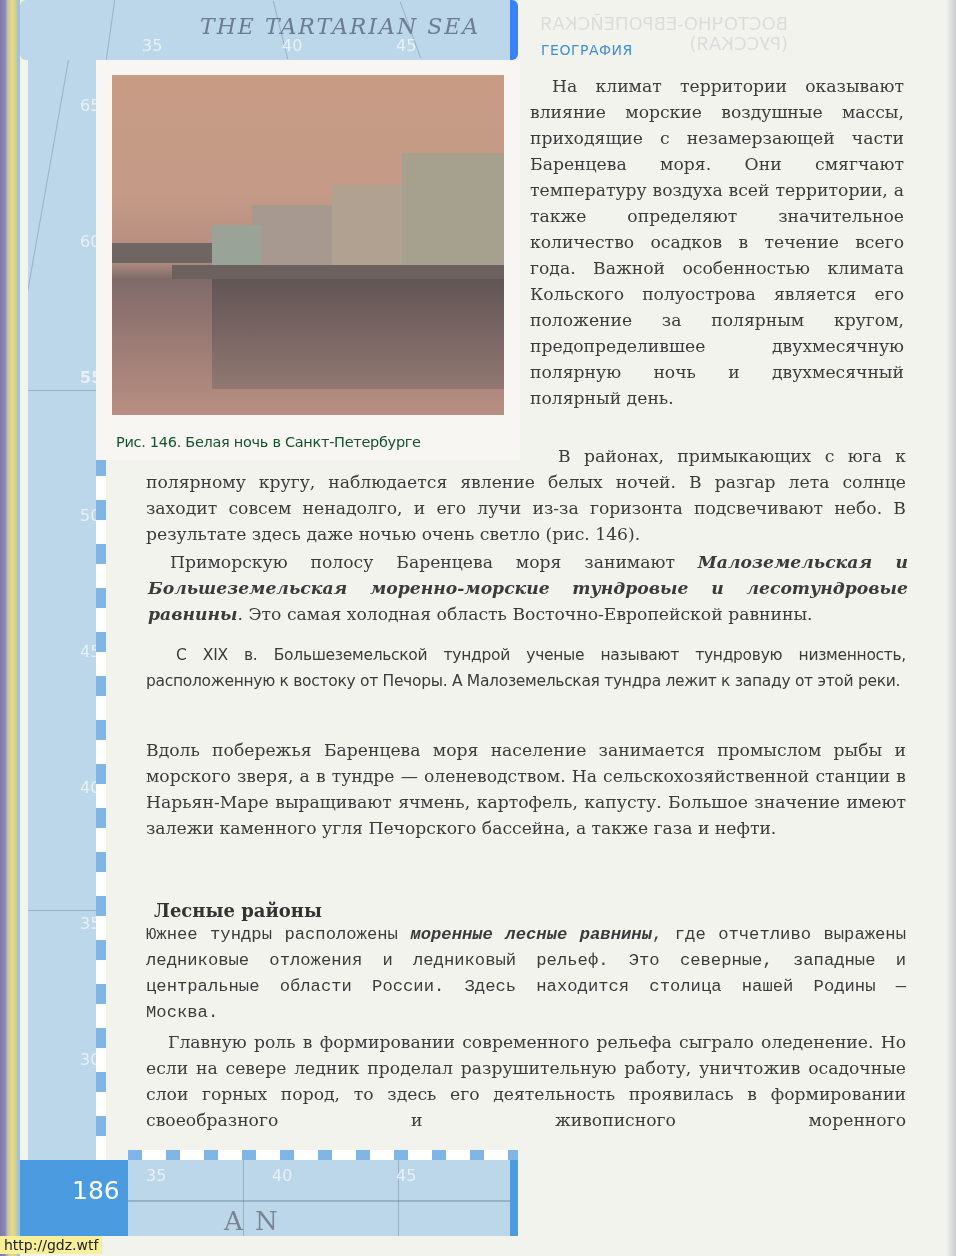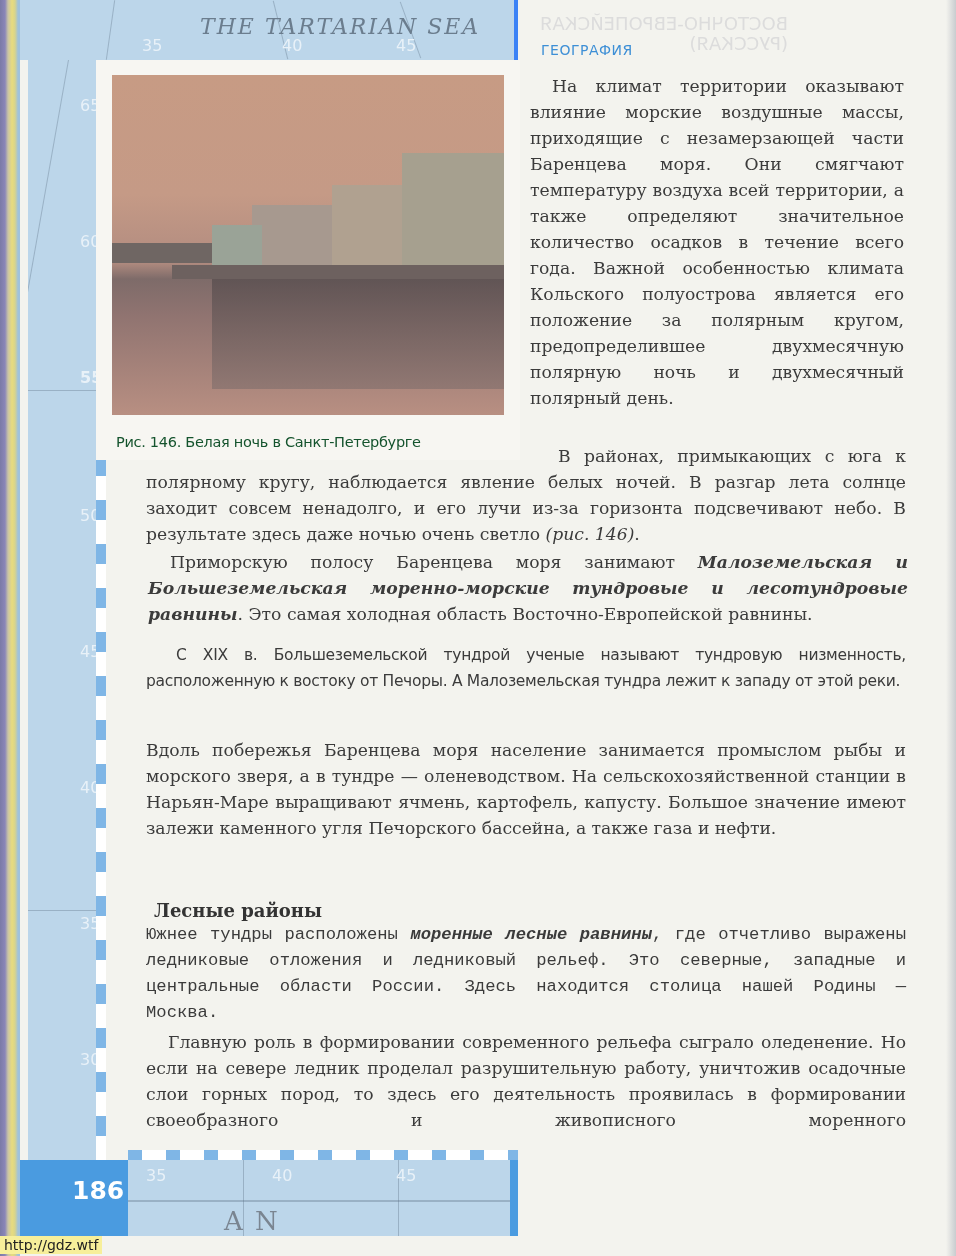--- a/index.html
+++ b/index.html
@@ -7,52 +7,52 @@
     width:956px; height:1256px; position:relative; overflow:hidden;
     background:#f3f3ee;
     font-family:"DejaVu Serif", serif;
     color:#3a3a3a;
   }
   
   .edge { position:absolute; left:0; top:0; width:20px; height:1256px;
     background:linear-gradient(90deg,#7a7aa6 0,#8a86b8 5px,#c9c4a6 8px,#e8dc7e 12px,#d8d48c 15px,#9fc2dc 18px); }
   
   .map-top { position:absolute; left:20px; top:0; width:498px; height:60px;
-    background:#bcd6ea; border-right:4px solid #3b82f6; box-sizing:border-box; overflow:hidden; }
+    background:#bcd6ea; border-right:8px solid #3b82f6; box-sizing:border-box; overflow:hidden;border-radius:6px; }
   .map-left { position:absolute; left:28px; top:60px; width:76px; height:1100px;
     background:#bcd6ea; overflow:hidden; }
   .map-bottom { position:absolute; left:128px; top:1160px; width:390px; height:76px;
     background:#bcd6ea; border-right:8px solid #4a9be0; box-sizing:border-box; overflow:hidden; }
   .map-line { position:absolute; background:rgba(90,110,130,0.35); }
   .deg { position:absolute; color:#e8f1f8; font-family:"DejaVu Sans", sans-serif; font-size:16px; }
   .map-text { position:absolute; color:#6b7d8e; font-family:"DejaVu Serif", serif; font-style:italic; letter-spacing:2px; }
   
   .frame-h { position:absolute; height:10px;
     background:repeating-linear-gradient(90deg,#7fb6e6 0,#7fb6e6 14px,#ffffff 14px,#ffffff 38px); }
   .frame-v { position:absolute; width:10px;
     background:repeating-linear-gradient(180deg,#7fb6e6 0,#7fb6e6 20px,#ffffff 20px,#ffffff 44px); }
   
   .pagenum-block { position:absolute; left:20px; top:1160px; width:108px; height:76px; background:#4a9be0; }
   .pagenum { position:absolute; left:72px; top:1176px; color:#ffffff; font-family:"DejaVu Sans", sans-serif;
-    font-weight:bold; font-size:25px; }
+    font-weight:normal; font-size:25px; }
   
   .hdr-ghost { position:absolute; left:540px; top:14px; color:#dcdcdc; font-family:"DejaVu Sans", sans-serif;
     font-size:18px; line-height:20px; transform:scaleX(-1); }
   .hdr { position:absolute; left:541px; top:42px; color:#3d8fd6; font-family:"DejaVu Sans", sans-serif; font-size:14px; letter-spacing:0.5px; }
   
   .photo-wrap { position:absolute; left:96px; top:60px; width:424px; height:400px; background:#f7f6f2; }
   .photo { position:absolute; left:112px; top:75px; width:392px; height:340px; overflow:hidden;
     background:linear-gradient(180deg,#c79b84 0%,#c59a86 35%,#b28c80 55%,#7e6b69 60%,#8f7370 70%,#b88f82 100%); }
   .bldg { position:absolute; background:#9a8a84; }
   .caption { position:absolute; left:116px; top:434px; font-family:"DejaVu Sans", sans-serif; font-size:14.5px; color:#14532d; letter-spacing:-0.3px; }
   
   .p { position:absolute; font-size:17.2px; line-height:26px; text-align:justify; color:#3b3b3b; }
   .p .ind { display:inline-block; width:22px; }
   .bi { font-weight:bold; font-style:italic; }
-  .it { font-style:italic; }
+  .it { }
   .sans { font-family:"DejaVu Sans", sans-serif; font-size:15.5px; line-height:26px; letter-spacing:-0.3px; }
   .heading { position:absolute; left:154px; top:900px; font-weight:bold; font-size:18px; color:#333; }
   .url { position:absolute; left:0; top:1236px; background:#f7ef9a; color:#222; font-family:"DejaVu Sans", sans-serif;
     font-size:14px; padding:1px 4px; }
   .right-shadow { position:absolute; right:0; top:0; width:10px; height:1256px; background:linear-gradient(90deg,#f3f3ee,#c9cccf); }
 </style>
 </head>
 <body>
 
 <div class="edge"></div>

